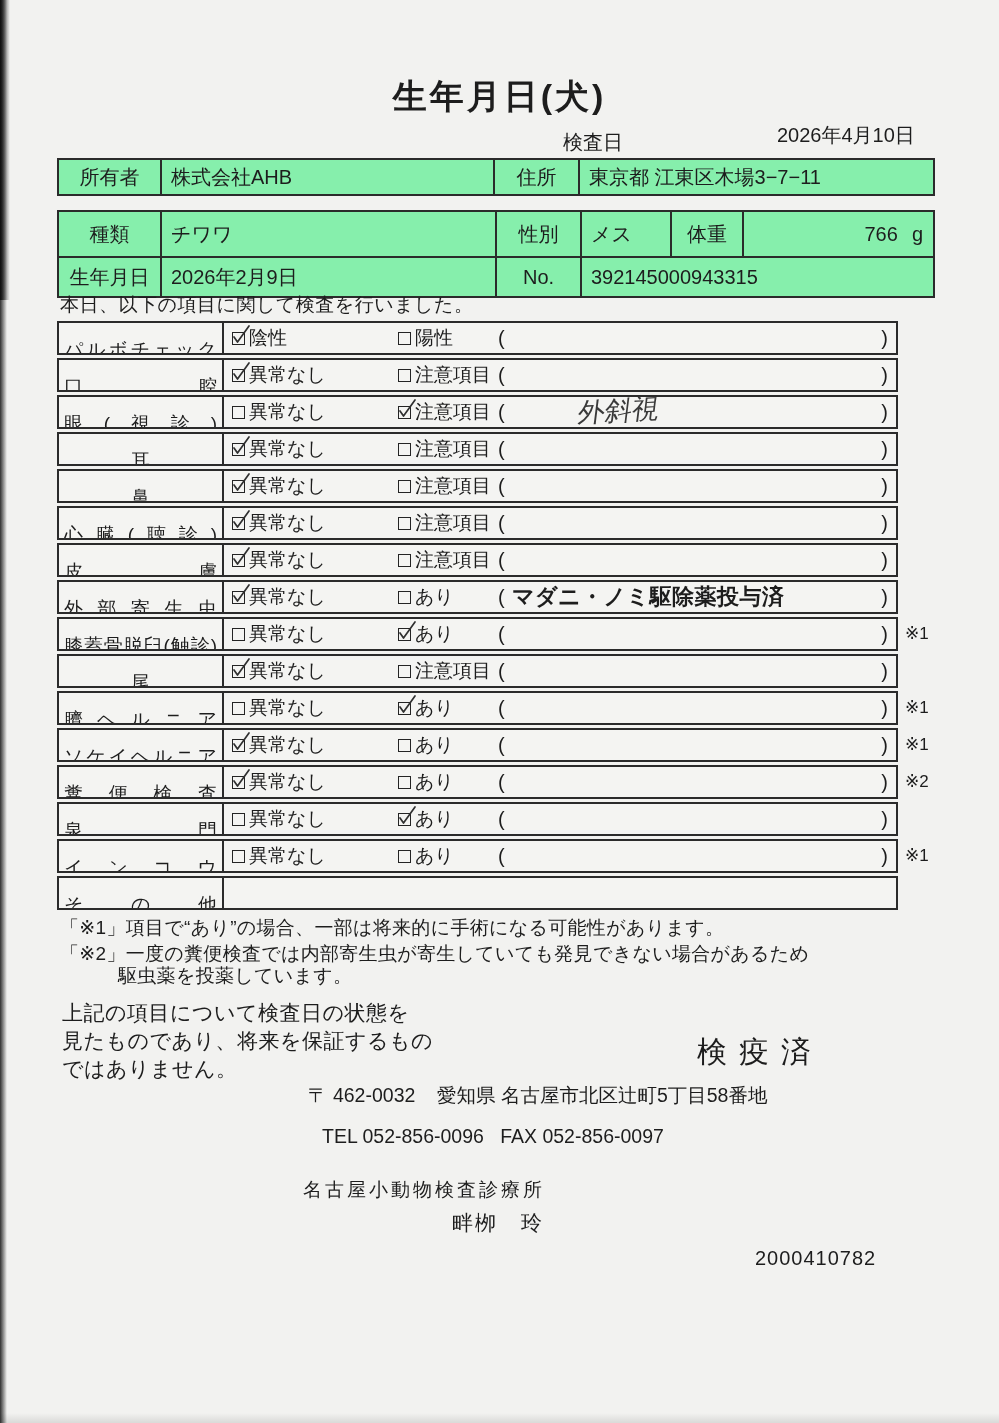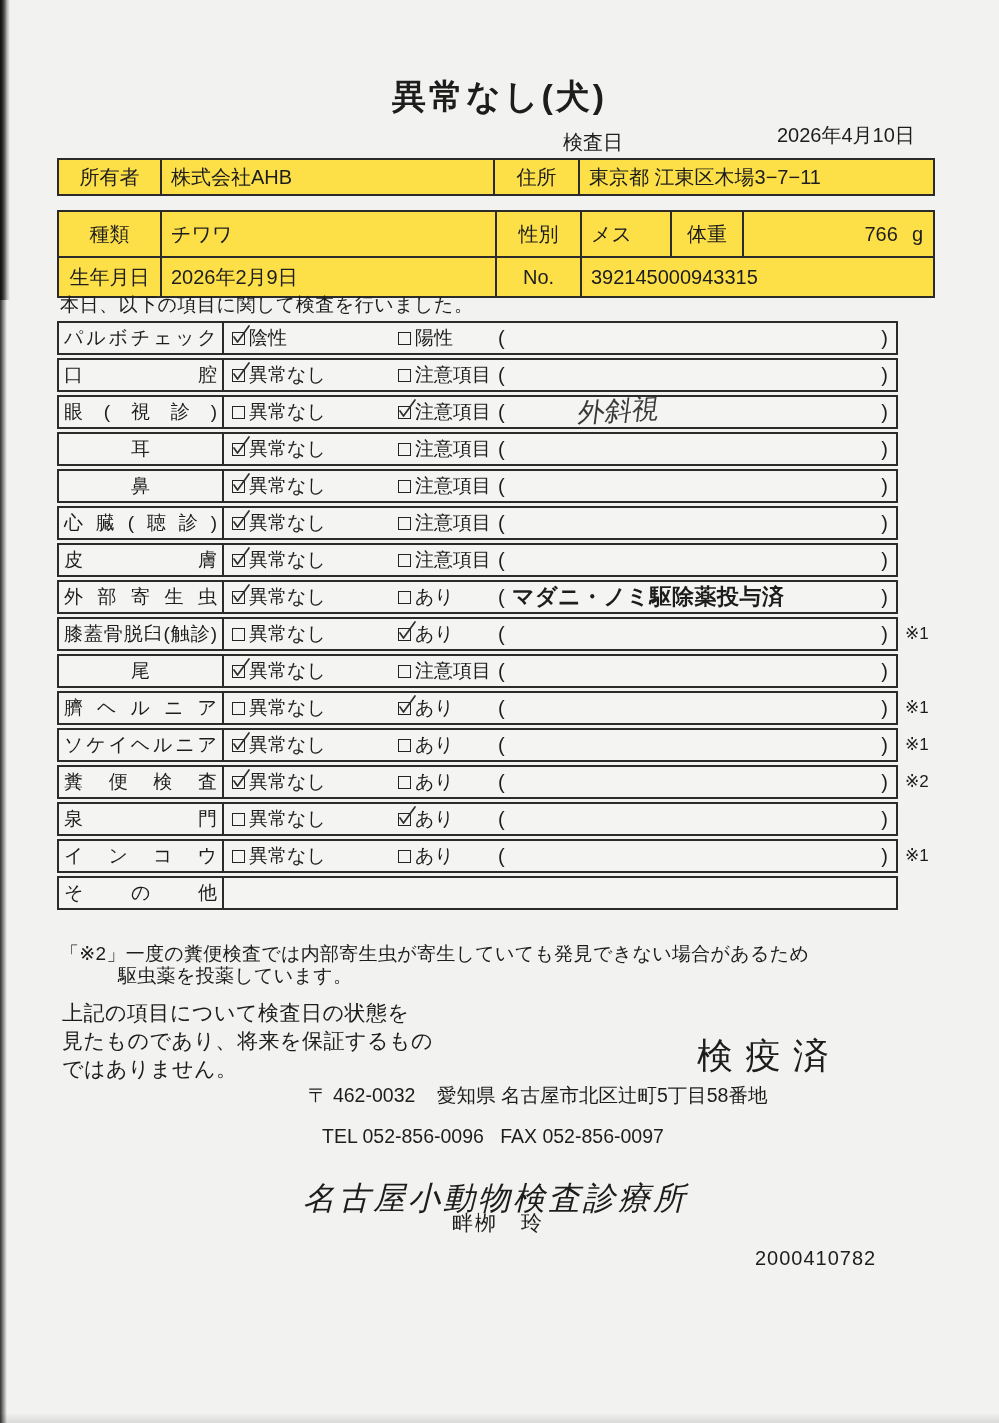--- a/index.html
+++ b/index.html
@@ -25,21 +25,21 @@
     background:linear-gradient(to top, rgba(0,0,0,0.10), rgba(0,0,0,0)); }
 
   #title { top:74px; left:0; width:100%; text-align:center;
     font-size:34px; font-weight:600; letter-spacing:3px; }
 
   #insp-date-label { top:129px; left:563px; font-size:20px; }
   #insp-date-value { top:122px; left:777px; font-size:20px; }
 
   
   .htable { position:absolute; left:57px; width:878px;
-    border:2px solid #2b2b2b; box-sizing:border-box; background:#fde047; }
+    border:2px solid #2b2b2b; box-sizing:border-box; background:#86efac; }
   .hrow { display:grid; }
   .hcell { border-right:2px solid #2b2b2b; box-sizing:border-box;
     font-size:20px; display:flex; align-items:center; overflow:hidden; white-space:nowrap; }
   .hcell:last-child { border-right:none; }
   .hcell.lab { justify-content:center; }
   .hcell.val { padding-left:9px; }
   .hcell.num { justify-content:flex-end; padding-right:10px; }
   #owner-table { top:158px; }
   #owner-table .hrow { grid-template-columns:103px 333px 85px 1fr; height:34px; }
   #animal-table { top:210px; }
@@ -50,21 +50,21 @@
 
   #intro-line { top:292px; left:60px; font-size:19px; letter-spacing:0.5px; }
 
   
   #exam-table { position:absolute; left:57px; top:321px; width:841px; }
   .exam-row { position:relative; height:30px; line-height:30px;
     border:2px solid #2b2b2b; margin-bottom:3px; background:#f4f4f2;
     font-size:19px; white-space:nowrap; }
   .exam-label { position:absolute; left:0; top:0; bottom:0; width:165px;
     border-right:2px solid #2b2b2b; box-sizing:border-box;
-    padding:0 5px; text-align:justify; text-align-last:justify; overflow:hidden; }
+    padding:12px 5px; text-align:justify; text-align-last:justify; overflow:hidden; }
   .exam-label.single { text-align:center; text-align-last:center; }
   .exam-content { position:absolute; left:167px; right:0; top:0; bottom:0; }
   .opt { position:absolute; top:0; }
   .opt1 { left:6px; }
   .opt2 { left:140px;padding-left:32px; }
   .cbx { position:relative; display:inline-block; width:13px; height:13px;
     border:1.5px solid #242424; box-sizing:border-box; vertical-align:-1px; margin-right:4px; }
   .tick { position:absolute; left:-4px; top:-11px; width:24px; height:26px; overflow:visible; }
   .tick path { stroke:#2f2f2f; stroke-width:1.7; fill:none; stroke-linecap:round; stroke-linejoin:round; }
   .popen { position:absolute; left:272px; font-size:20px; }
@@ -77,36 +77,36 @@
   .refmark { position:absolute; left:calc(100% + 9px); top:0; font-size:17px; }
 
   
   .note-line { left:60px; font-size:19px; letter-spacing:0.3px; }
   #note1 { top:915px; }
   #note2a { top:941px; }
   #note2b { top:963px; left:118px; }
   .disc-line { left:62px; font-size:21px; letter-spacing:0.5px; }
   #disc1 { top:999px; } #disc2 { top:1027px; } #disc3 { top:1055px; }
 
-  #stamp { top:1032px; left:697px; font-size:36px; letter-spacing:12px; font-weight:500; }
+  #stamp { top:1032px; left:697px; font-size:30px; letter-spacing:12px; font-weight:500; }
   #postal { top:1082px; left:308px; font-size:19.5px; white-space:pre; }
   #tel { top:1125px; left:322px; font-size:19.5px; white-space:pre; }
-  #clinic { top:1177px; left:303px; font-size:32px; letter-spacing:3px;font-style:italic; }
+  #clinic { top:1177px; left:303px; font-size:19px; letter-spacing:3px; }
   #vet { top:1209px; left:452px; font-size:21px; letter-spacing:2px; }
   #serial { top:1247px; left:755px; font-size:20px; letter-spacing:1px; }
 </style>
 </head>
 <body>
 
 <div id="paper">
   <div id="edge-left"></div>
   <div id="edge-left-top"></div>
   <div id="edge-bottom"></div>
 
-  <div id="title" class="abs">異常なし(犬)</div>
+  <div id="title" class="abs">生年月日(犬)</div>
 
   <div id="insp-date-label" class="abs">検査日</div>
   <div id="insp-date-value" class="abs">2026年4月10日</div>
 
   <div id="owner-table" class="htable">
     <div class="hrow">
       <div class="hcell lab">所有者</div>
       <div class="hcell val">株式会社AHB</div>
       <div class="hcell lab">住所</div>
       <div class="hcell val">東京都 江東区木場3−7−11</div>
@@ -410,20 +410,21 @@
         
         
         
         
         
         
       </div>
     </div>
   </div>
 
+  <div id="note1" class="abs note-line">「※1」項目で“あり”の場合、一部は将来的に手術になる可能性があります。</div>
   <div id="note2a" class="abs note-line">「※2」一度の糞便検査では内部寄生虫が寄生していても発見できない場合があるため</div>
   <div id="note2b" class="abs note-line">駆虫薬を投薬しています。</div>
 
   <div id="disc1" class="abs disc-line">上記の項目について検査日の状態を</div>
   <div id="disc2" class="abs disc-line">見たものであり、将来を保証するもの</div>
   <div id="disc3" class="abs disc-line">ではありません。</div>
 
   <div id="stamp" class="abs">検疫済</div>
   <div id="postal" class="abs">〒 462-0032    愛知県 名古屋市北区辻町5丁目58番地</div>
   <div id="tel" class="abs">TEL 052-856-0096   FAX 052-856-0097</div>

